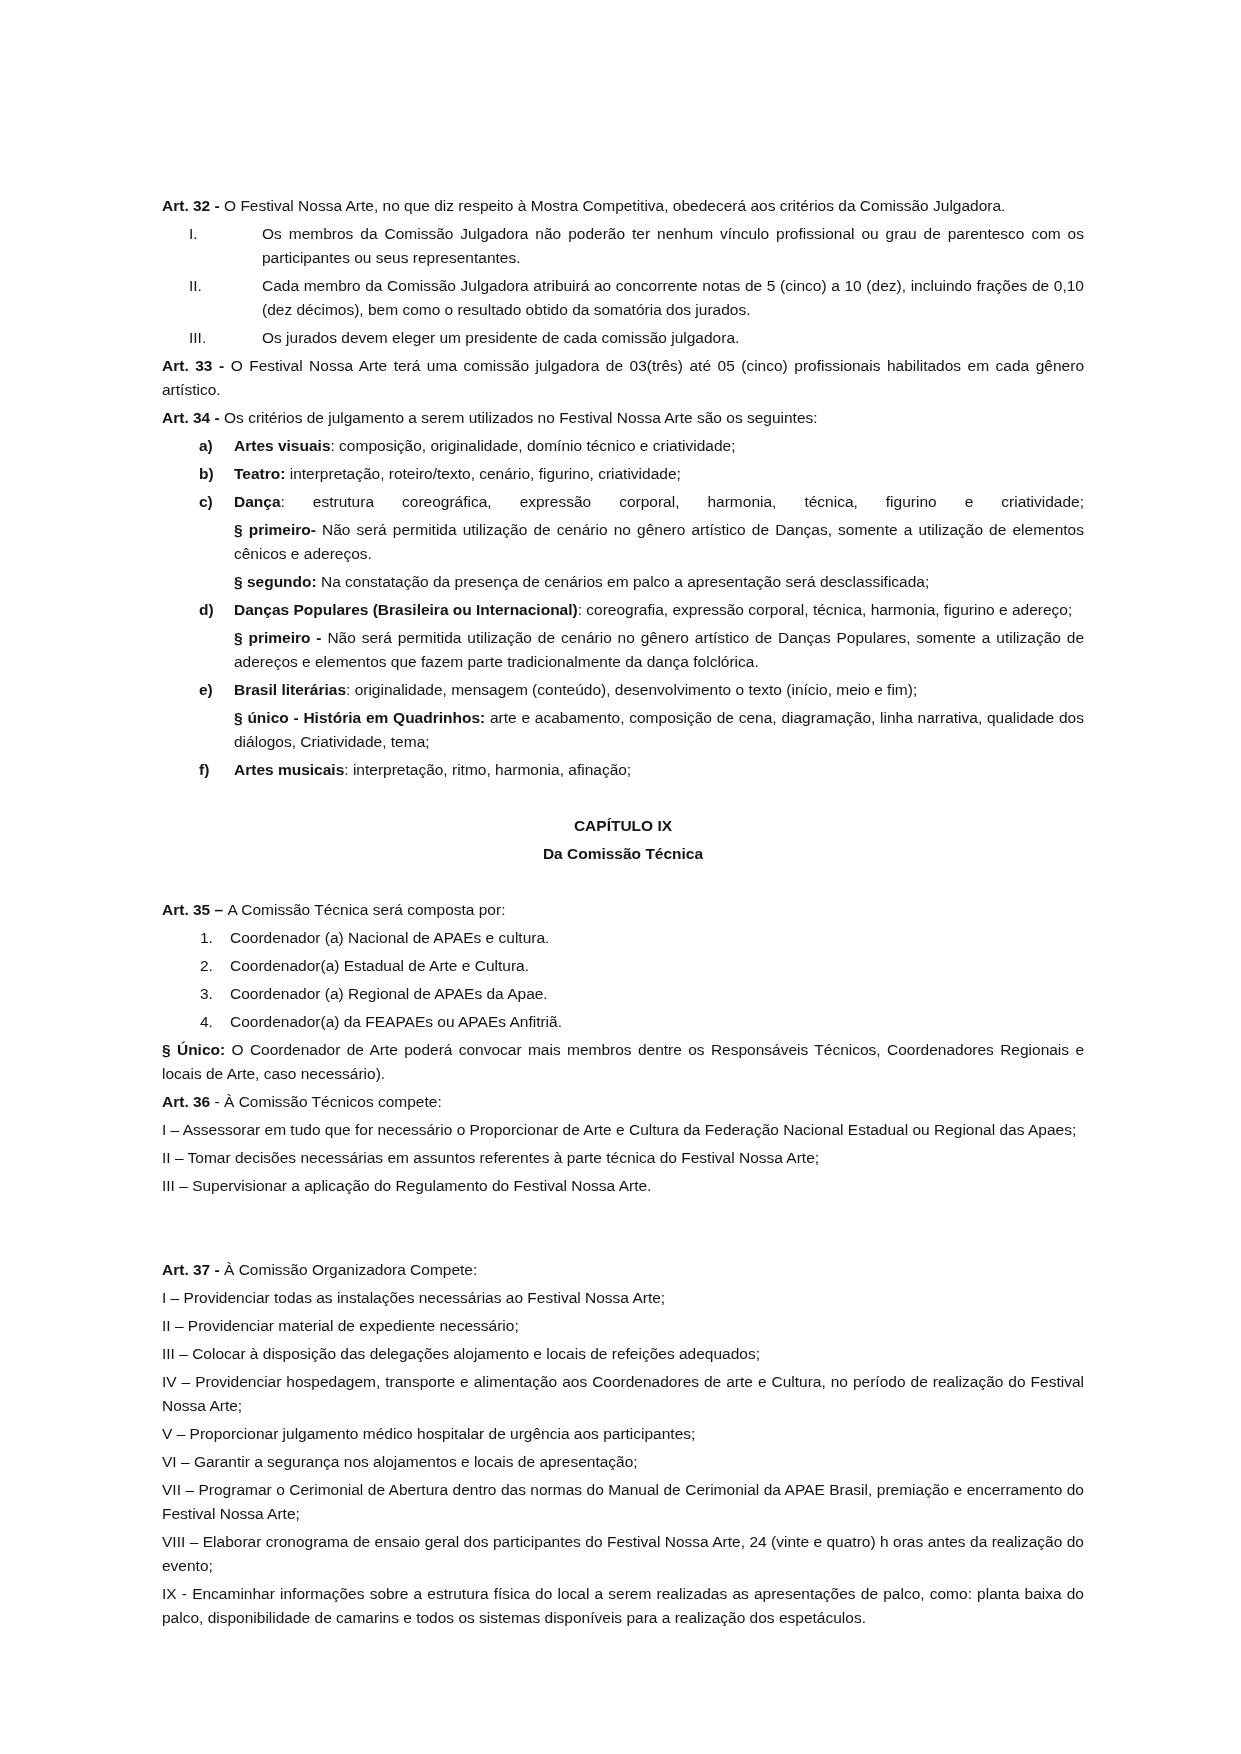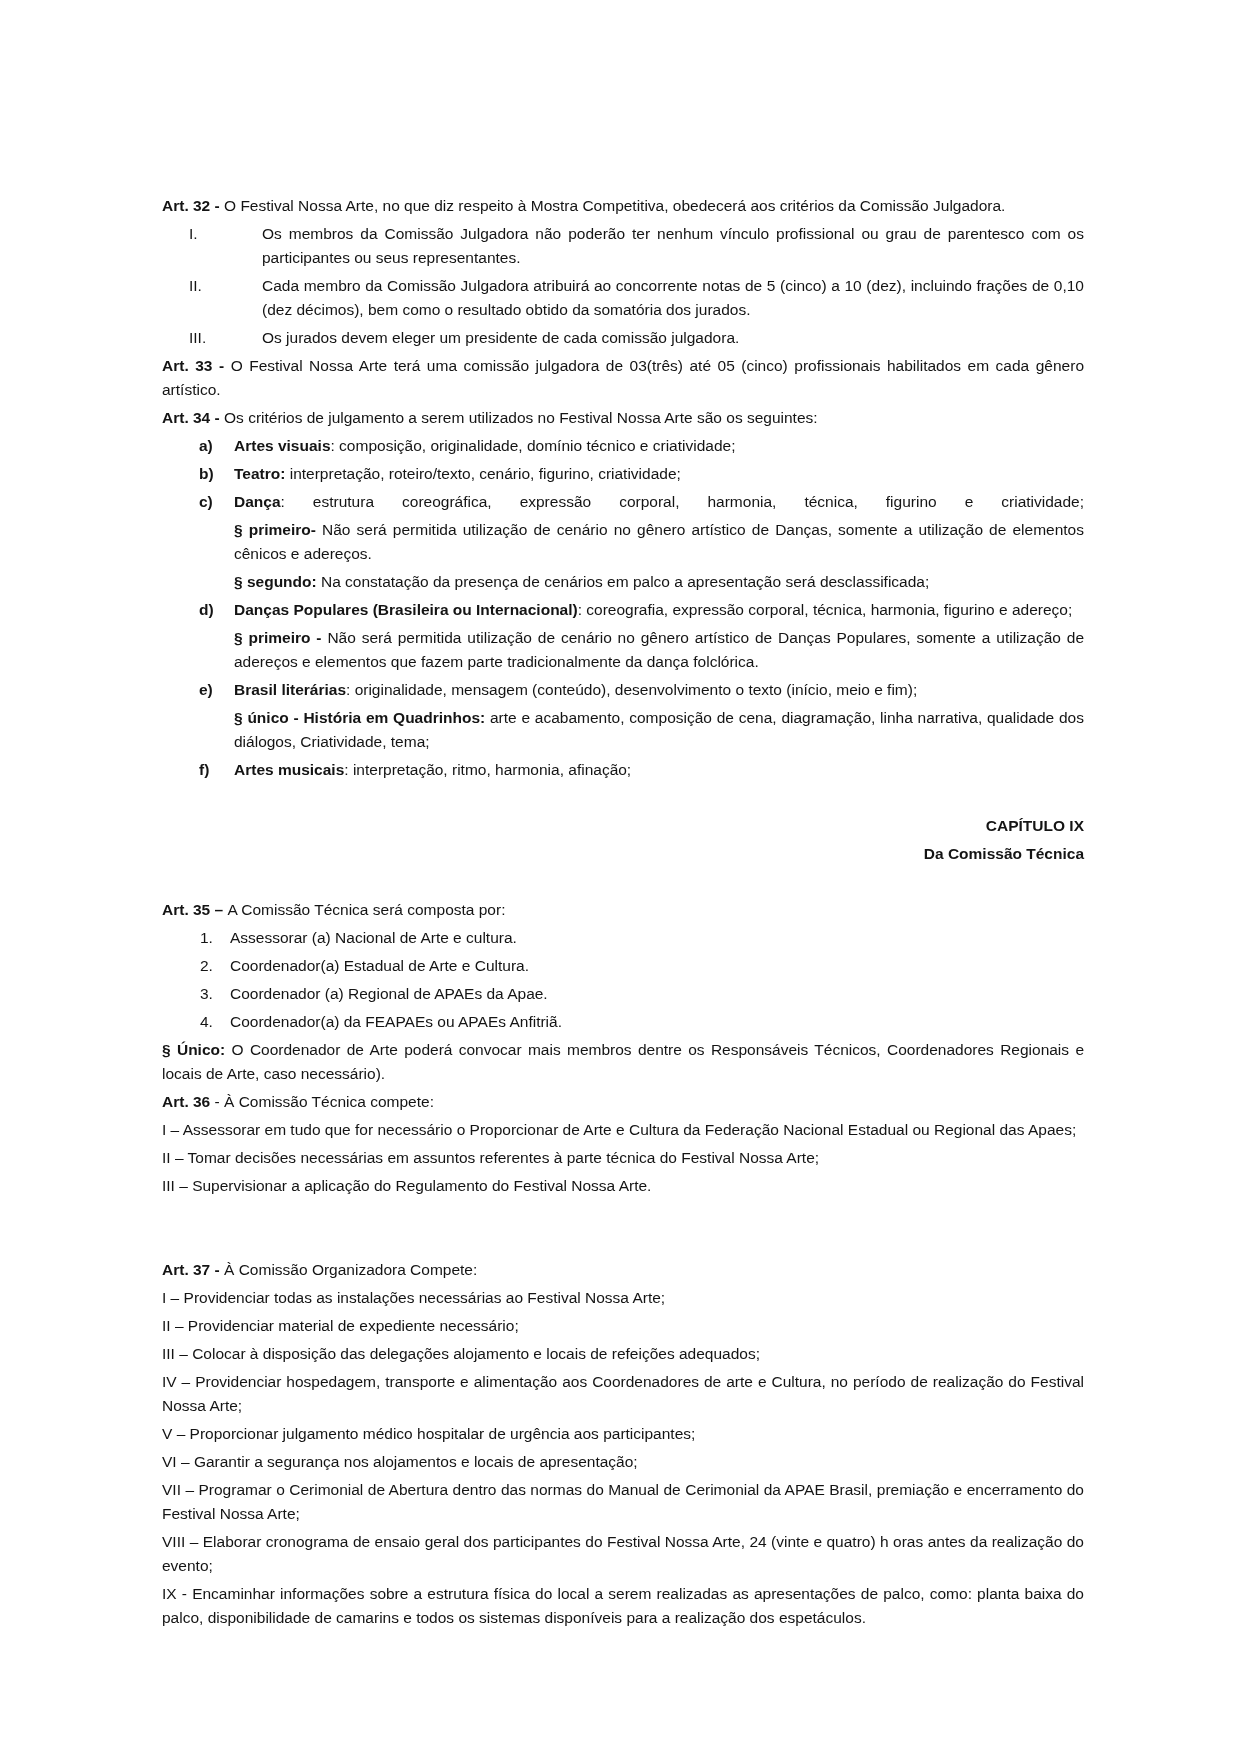--- a/index.html
+++ b/index.html
@@ -14,21 +14,21 @@
     position: absolute;
     left: 158px;
     top: 190px;
     width: 930px;
     font-family: "Liberation Sans", sans-serif;
     font-size: 15.5px;
     line-height: 24px;
     color: #141414;
   }
   .blk { margin: 4px; text-align: justify; }
-  .blk.h { text-align: right; }
+  .blk.h { text-align: center; }
   .blk.spacer { height: 24px; }
   .blk.li-roman { position: relative; padding-left: 100px; }
   .blk.li-roman .marker { position: absolute; left: 27px; }
   .blk.li-letter { position: relative; padding-left: 72px; }
   .blk.li-letter .marker { position: absolute; left: 37px; font-weight: bold; }
   .blk.li-num { position: relative; padding-left: 68px; }
   .blk.li-num .marker { position: absolute; left: 38px; }
   .blk.sub { padding-left: 72px; }
   .blk.stretch { text-align-last: justify; }
   strong.run { font-weight: bold; }
@@ -52,26 +52,26 @@
       <p class="blk li-letter"><span class="marker">d)</span><strong class="run">Danças Populares (Brasileira ou Internacional)</strong><span class="run">: coreografia, expressão corporal, técnica, harmonia, figurino e adereço;</span></p>
       <p class="blk sub"><strong class="run">§ primeiro - </strong><span class="run">Não será permitida utilização de cenário no gênero artístico de Danças Populares, somente a utilização de adereços e elementos que fazem parte tradicionalmente da dança folclórica.</span></p>
       <p class="blk li-letter"><span class="marker">e)</span><strong class="run">Brasil literárias</strong><span class="run">: originalidade, mensagem (conteúdo), desenvolvimento o texto (início, meio e fim);</span></p>
       <p class="blk sub"><strong class="run">§ único - História em Quadrinhos: </strong><span class="run">arte e acabamento, composição de cena, diagramação, linha narrativa, qualidade dos diálogos, Criatividade, tema;</span></p>
       <p class="blk li-letter"><span class="marker">f)</span><strong class="run">Artes musicais</strong><span class="run">: interpretação, ritmo, harmonia, afinação;</span></p>
       <div class="blk spacer"></div>
       <p class="blk h"><strong class="run">CAPÍTULO IX</strong></p>
       <p class="blk h"><strong class="run">Da Comissão Técnica</strong></p>
       <div class="blk spacer"></div>
       <p class="blk p"><strong class="run">Art. 35 – </strong><span class="run">A Comissão Técnica será composta por:</span></p>
-      <p class="blk li-num"><span class="marker">1.</span><span class="run">Assessorar (a) Nacional de Arte e cultura.</span></p>
+      <p class="blk li-num"><span class="marker">1.</span><span class="run">Coordenador (a) Nacional de APAEs e cultura.</span></p>
       <p class="blk li-num"><span class="marker">2.</span><span class="run">Coordenador(a) Estadual de Arte e Cultura.</span></p>
       <p class="blk li-num"><span class="marker">3.</span><span class="run">Coordenador (a) Regional de APAEs da Apae.</span></p>
       <p class="blk li-num"><span class="marker">4.</span><span class="run">Coordenador(a) da FEAPAEs ou APAEs Anfitriã.</span></p>
       <p class="blk p"><strong class="run">§ Único: </strong><span class="run">O Coordenador de Arte poderá convocar mais membros dentre os Responsáveis Técnicos, Coordenadores Regionais e locais de Arte, caso necessário).</span></p>
-      <p class="blk p"><strong class="run">Art. 36</strong><span class="run"> - À Comissão Técnica compete:</span></p>
+      <p class="blk p"><strong class="run">Art. 36</strong><span class="run"> - À Comissão Técnicos compete:</span></p>
       <p class="blk p"><span class="run">I – Assessorar em tudo que for necessário o Proporcionar de Arte e Cultura da Federação Nacional Estadual ou Regional das Apaes;</span></p>
       <p class="blk p"><span class="run">II – Tomar decisões necessárias em assuntos referentes à parte técnica do Festival Nossa Arte;</span></p>
       <p class="blk p"><span class="run">III – Supervisionar a aplicação do Regulamento do Festival Nossa Arte.</span></p>
       <div class="blk spacer"></div>
       <div class="blk spacer"></div>
       <p class="blk p"><strong class="run">Art. 37 - </strong><span class="run">À Comissão Organizadora Compete:</span></p>
       <p class="blk p"><span class="run">I – Providenciar todas as instalações necessárias ao Festival Nossa Arte;</span></p>
       <p class="blk p"><span class="run">II – Providenciar material de expediente necessário;</span></p>
       <p class="blk p"><span class="run">III – Colocar à disposição das delegações alojamento e locais de refeições adequados;</span></p>
       <p class="blk p"><span class="run">IV – Providenciar hospedagem, transporte e alimentação aos Coordenadores de arte e Cultura, no período de realização do Festival Nossa Arte;</span></p>

